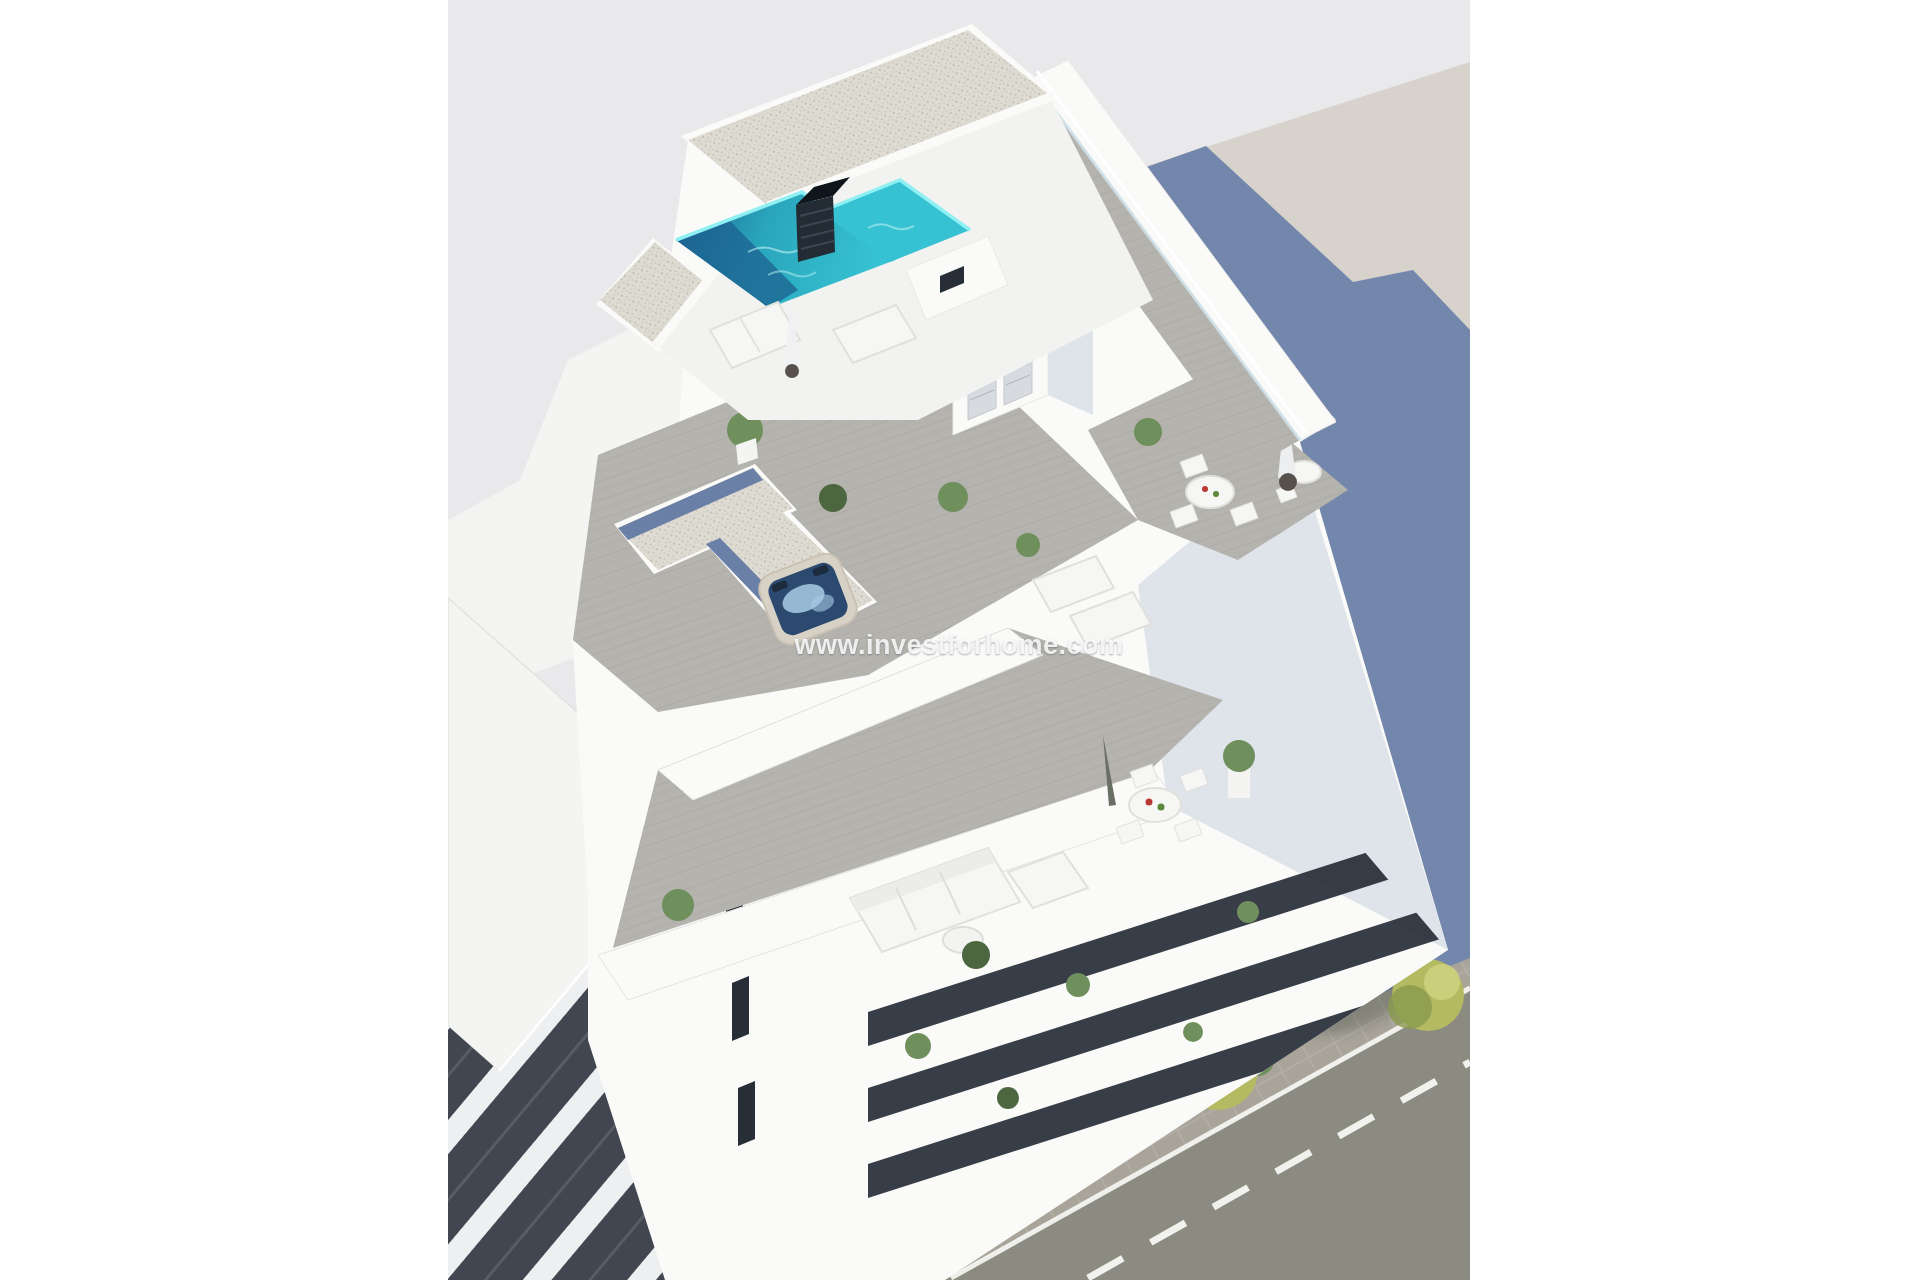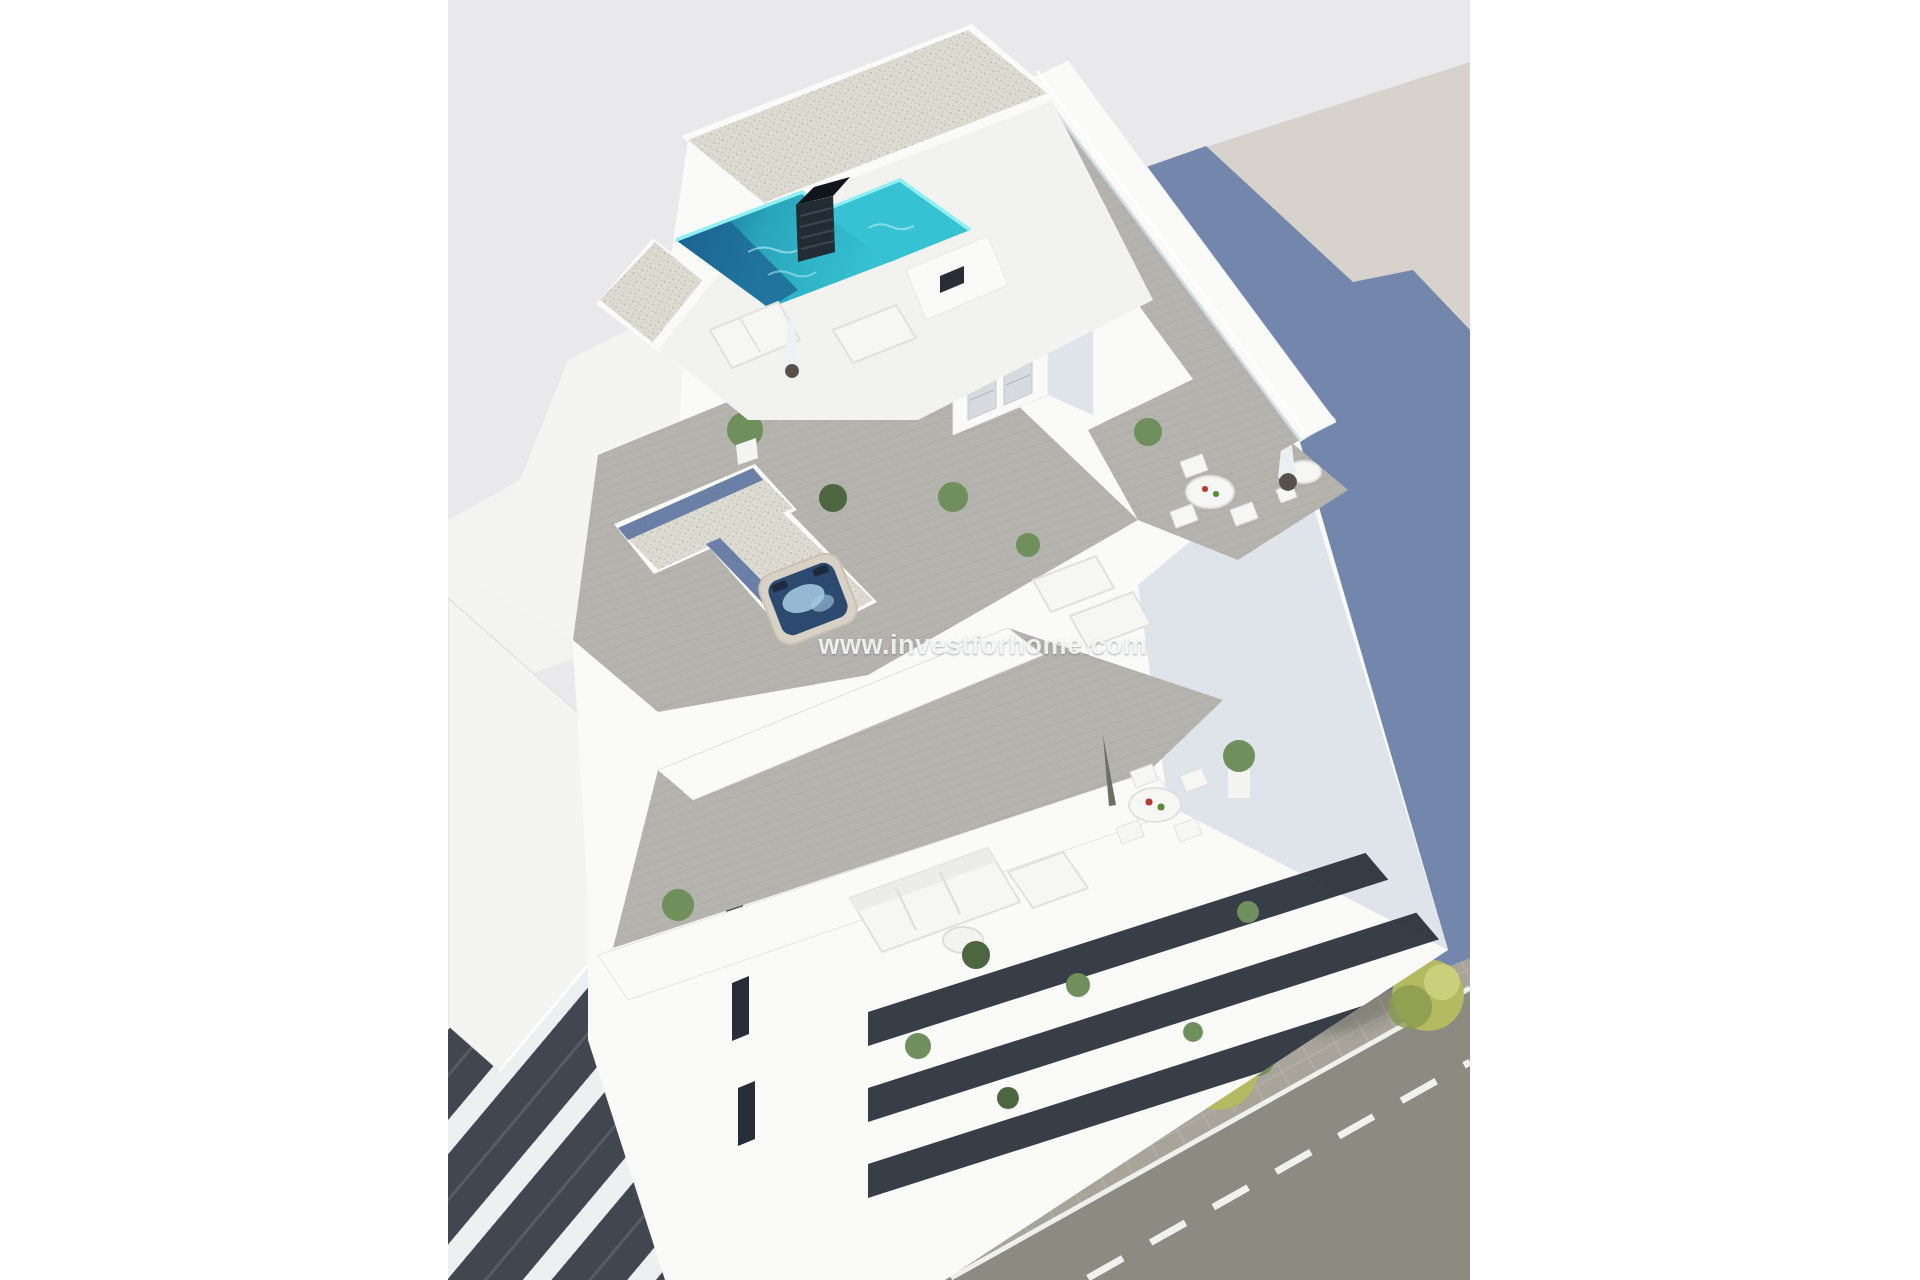--- a/index.html
+++ b/index.html
@@ -3,21 +3,21 @@
 <meta charset="utf-8">
 <style>
   html,body{margin:0;padding:0;background:#ffffff;}
   .stage{position:relative;width:1920px;height:1280px;background:#ffffff;overflow:hidden;
          font-family:"Liberation Sans",sans-serif;}
   .photo{position:absolute;left:448px;top:0;width:1022px;height:1280px;background:var(--sky,#e9e9eb);}
   .photo svg{display:block;width:1022px;height:1280px;}
   .watermark{position:absolute;left:448px;top:630px;width:1022px;text-align:center;
              font-weight:bold;font-size:27px;letter-spacing:.5px;
              color:var(--watermark,rgba(255,255,255,.85));
-             text-shadow:0 1px 2px rgba(70,80,90,.45);user-select:none;pointer-events:none;padding-left:24px;}
+             text-shadow:0 1px 2px rgba(70,80,90,.45);user-select:none;pointer-events:none;}
 </style>
 </head>
 <body>
 
 <div class="stage">
   <div class="photo">
     <svg viewBox="0 0 1022 1280">
       <defs>
         <filter id="soft" x="-60%" y="-60%" width="220%" height="220%">
           <feGaussianBlur stdDeviation="6"></feGaussianBlur>

